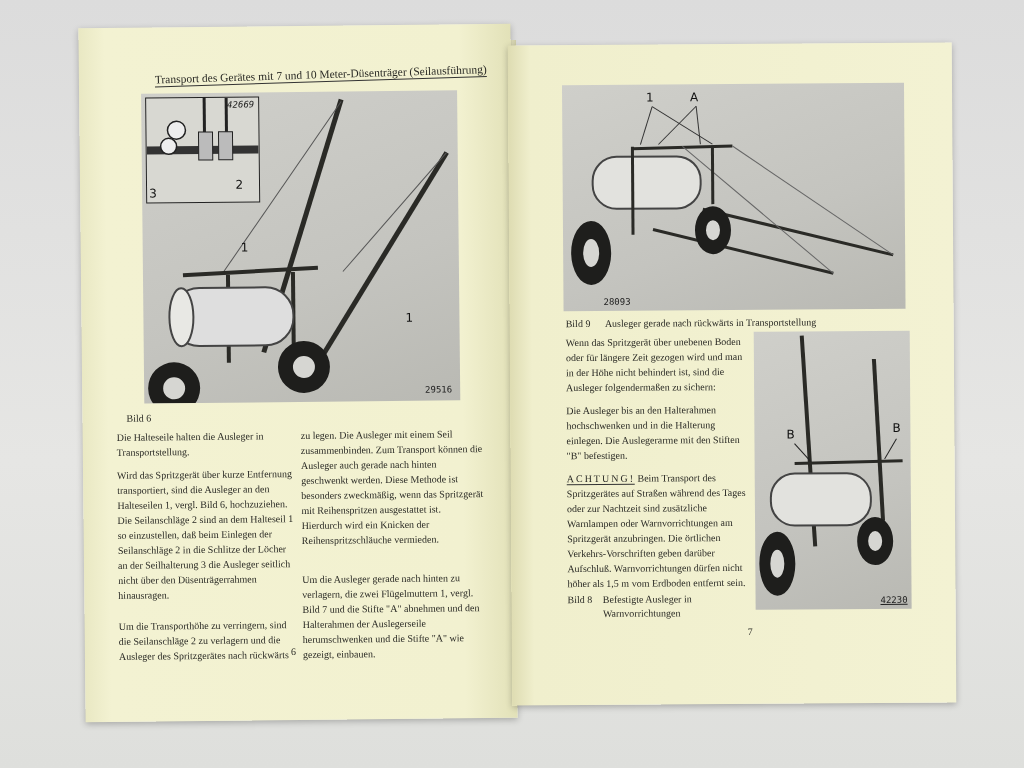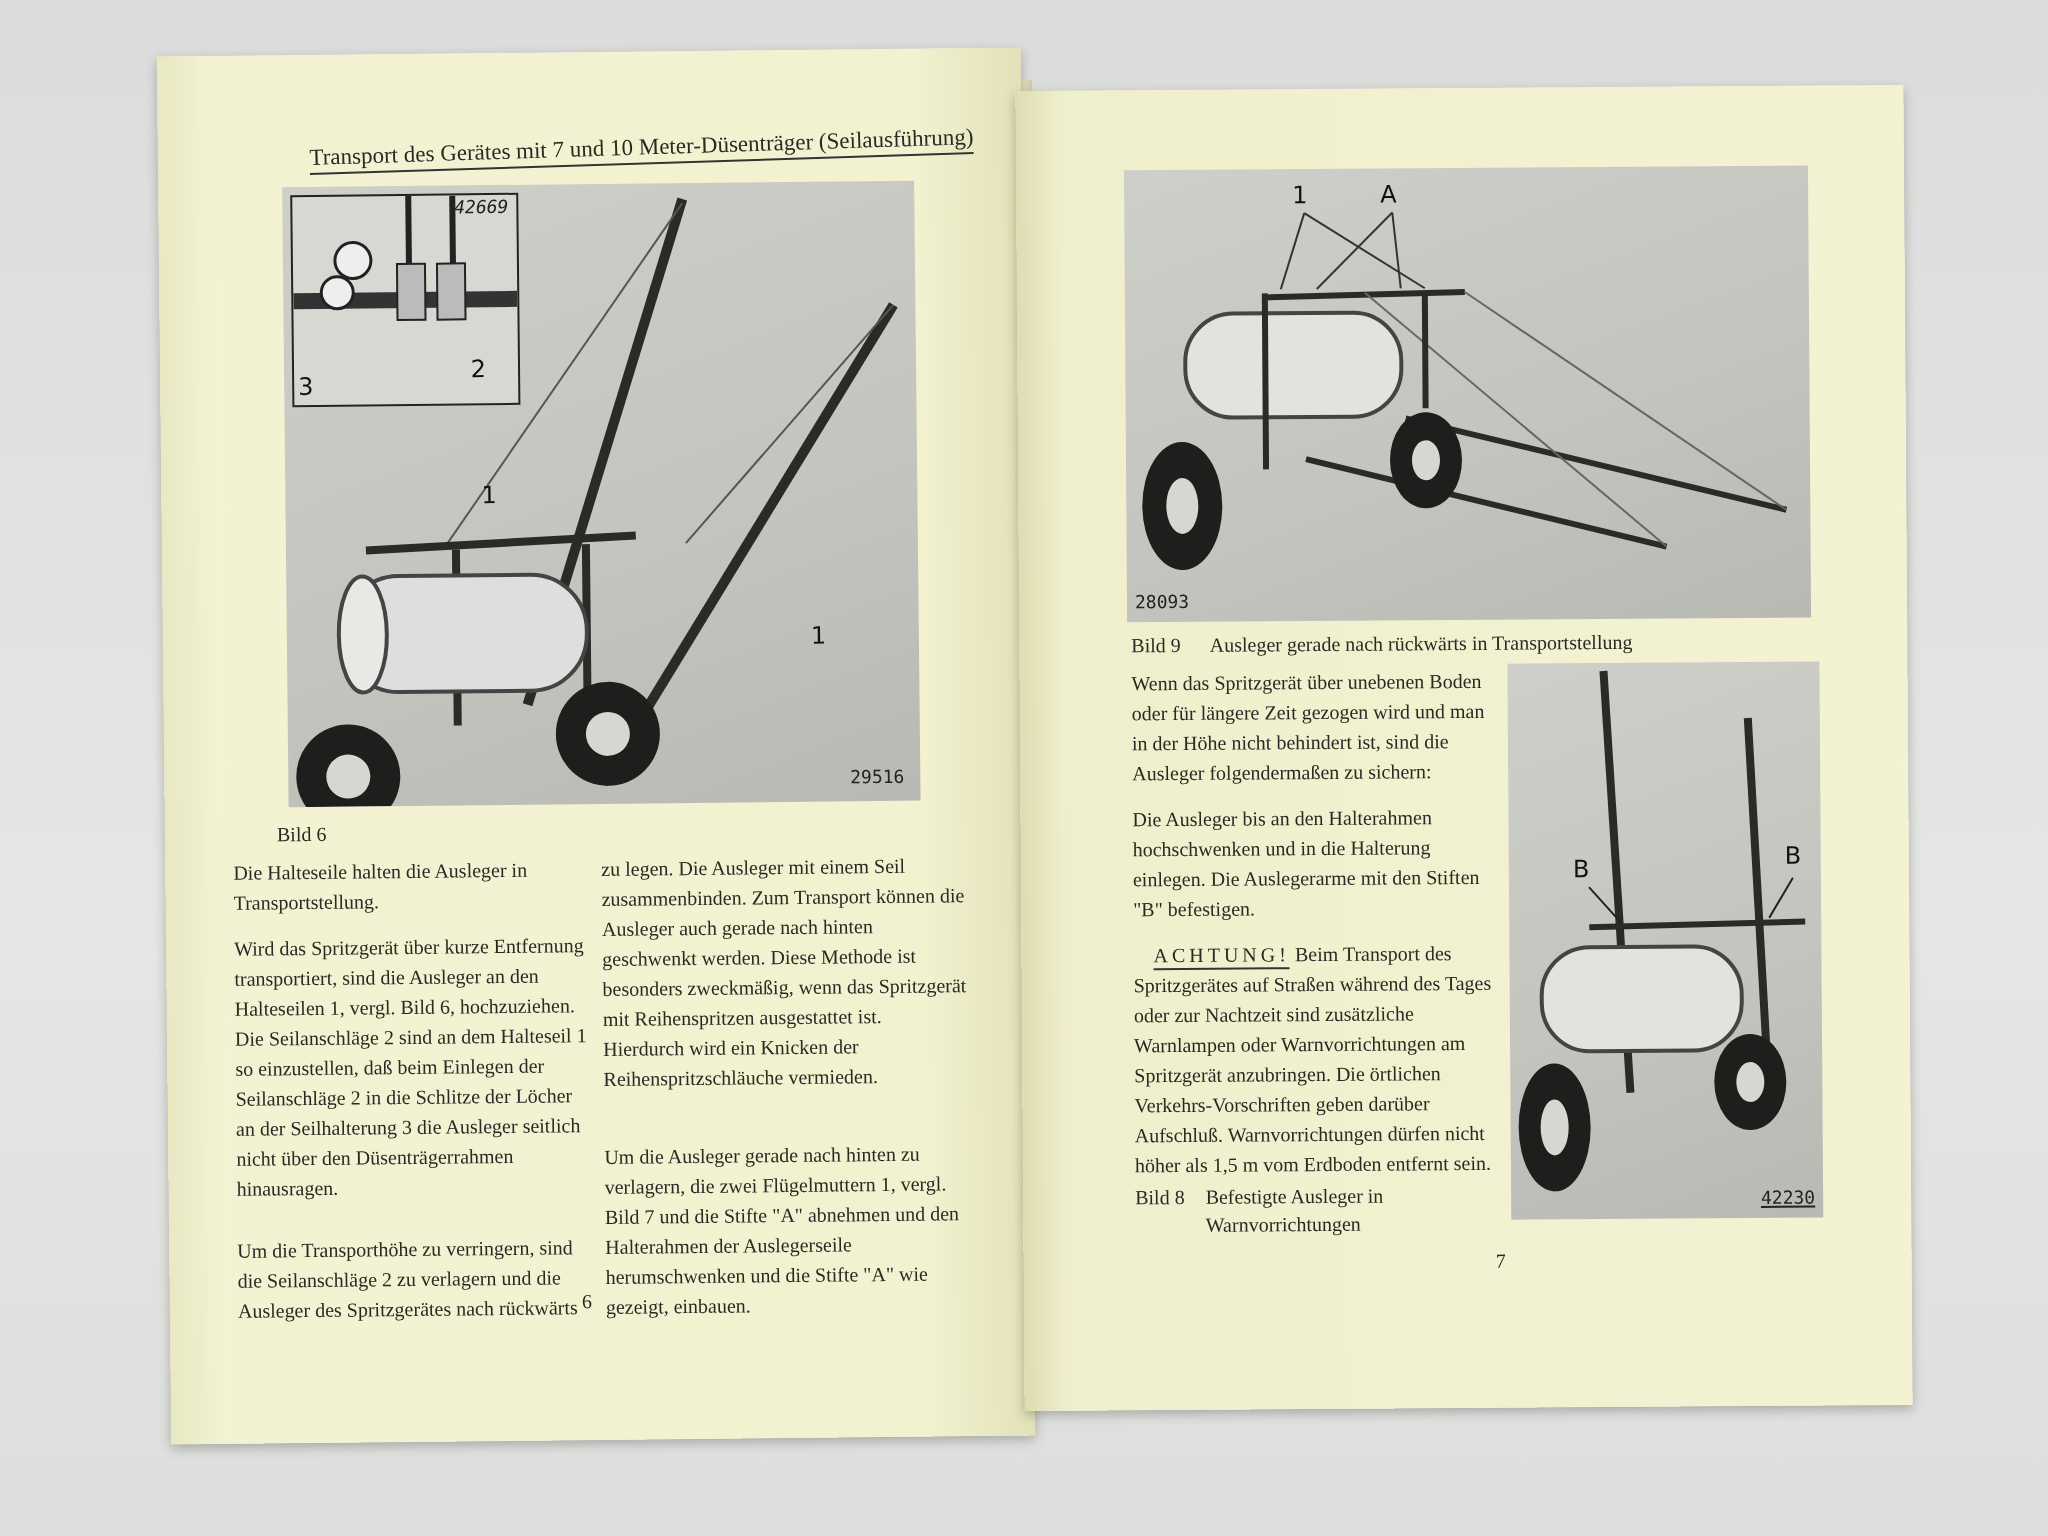--- a/index.html
+++ b/index.html
@@ -30,30 +30,30 @@
   .header {
     position:absolute; left:76px; top:46px; font-size:11.5px;
     border-bottom:1px solid #333; padding-bottom:1px; transform: rotate(-1.2deg);
     transform-origin:left bottom; white-space:nowrap;
   }
   .photo {
     position:absolute; background: linear-gradient(160deg,#cfcfca 0%,#c4c4bf 60%,#b9b9b3 100%);
     overflow:hidden;
   }
   .photo svg { position:absolute; left:0; top:0; }
-  .photo-id { position:absolute; font-family:"DejaVu Sans Mono", monospace; font-size:9px; color:#222; }
+  .photo-id { position:absolute; font-family:"DejaVu Sans Mono", monospace; font-size:9px; color:#222;margin-left:36px; }
   .inset {
     position:absolute; left:4px; top:4px; width:112px; height:104px;
     background:#d8d8d2; border:1.5px solid #222;
   }
   .caption { position:absolute; font-size:10px; line-height:14px; white-space:nowrap; }
   .para { position:absolute; font-size:10px; line-height:15px; color:#2a2a25; }
   .para p { margin:0 0 8px 0; }
   .pageno { position:absolute; font-size:10px; }
-  .achtung { letter-spacing:2px; border-bottom:1px solid #333;margin-left:10px; }
+  .achtung { letter-spacing:2px; border-bottom:1px solid #333; }
   .label { position:absolute; font-family:"DejaVu Sans", sans-serif; font-size:12px; color:#111; }
 </style>
 </head>
 <body>
 
 <div class="spine"></div>
 
 <div id="page-left" class="page">
   <div class="header">Transport des Gerätes mit 7 und 10 Meter-Düsenträger (Seilausführung)</div>
 
@@ -89,21 +89,21 @@
       </svg>
       <span class="photo-id" style="right:4px; top:2px; font-style:italic;">42669</span>
       <span class="label" style="left:2px; bottom:2px;">3</span>
       <span class="label" style="right:16px; bottom:10px;">2</span>
     </div>
     <span class="label" style="left:98px; top:148px;">1</span>
     <span class="label" style="left:262px; top:220px;">1</span>
     <span class="photo-id" style="right:8px; bottom:6px;">29516</span>
   </div>
 
-  <div class="caption" style="left:56px; top:384px;">Bild 6</div>
+  <div class="caption" style="left:44px; top:384px;">Bild 6</div>
 
   <div class="para" style="left:34px; top:402px; width:180px;">
     <p>Die Halteseile halten die Ausleger in Transportstellung.</p>
     <p>Wird das Spritzgerät über kurze Entfernung transportiert, sind die Ausleger an den Halteseilen 1, vergl. Bild 6, hochzuziehen. Die Seilanschläge 2 sind an dem Halteseil 1 so einzustellen, daß beim Einlegen der Seilanschläge 2 in die Schlitze der Löcher an der Seilhalterung 3 die Ausleger seitlich nicht über den Düsenträgerrahmen hinausragen.</p>
     <p style="margin-top:16px;">Um die Transporthöhe zu verringern, sind die Seilanschläge 2 zu verlagern und die Ausleger des Spritzgerätes nach rückwärts</p>
   </div>
 
   <div class="para" style="left:218px; top:402px; width:182px;">
     <p>zu legen. Die Ausleger mit einem Seil zusammenbinden. Zum Transport können die Ausleger auch gerade nach hinten geschwenkt werden. Diese Methode ist besonders zweckmäßig, wenn das Spritzgerät mit Reihenspritzen ausgestattet ist. Hierdurch wird ein Knicken der Reihenspritzschläuche vermieden.</p>
     <p style="margin-top:24px;">Um die Ausleger gerade nach hinten zu verlagern, die zwei Flügelmuttern 1, vergl. Bild 7 und die Stifte "A" abnehmen und den Halterahmen der Auslegerseile herumschwenken und die Stifte "A" wie gezeigt, einbauen.</p>

